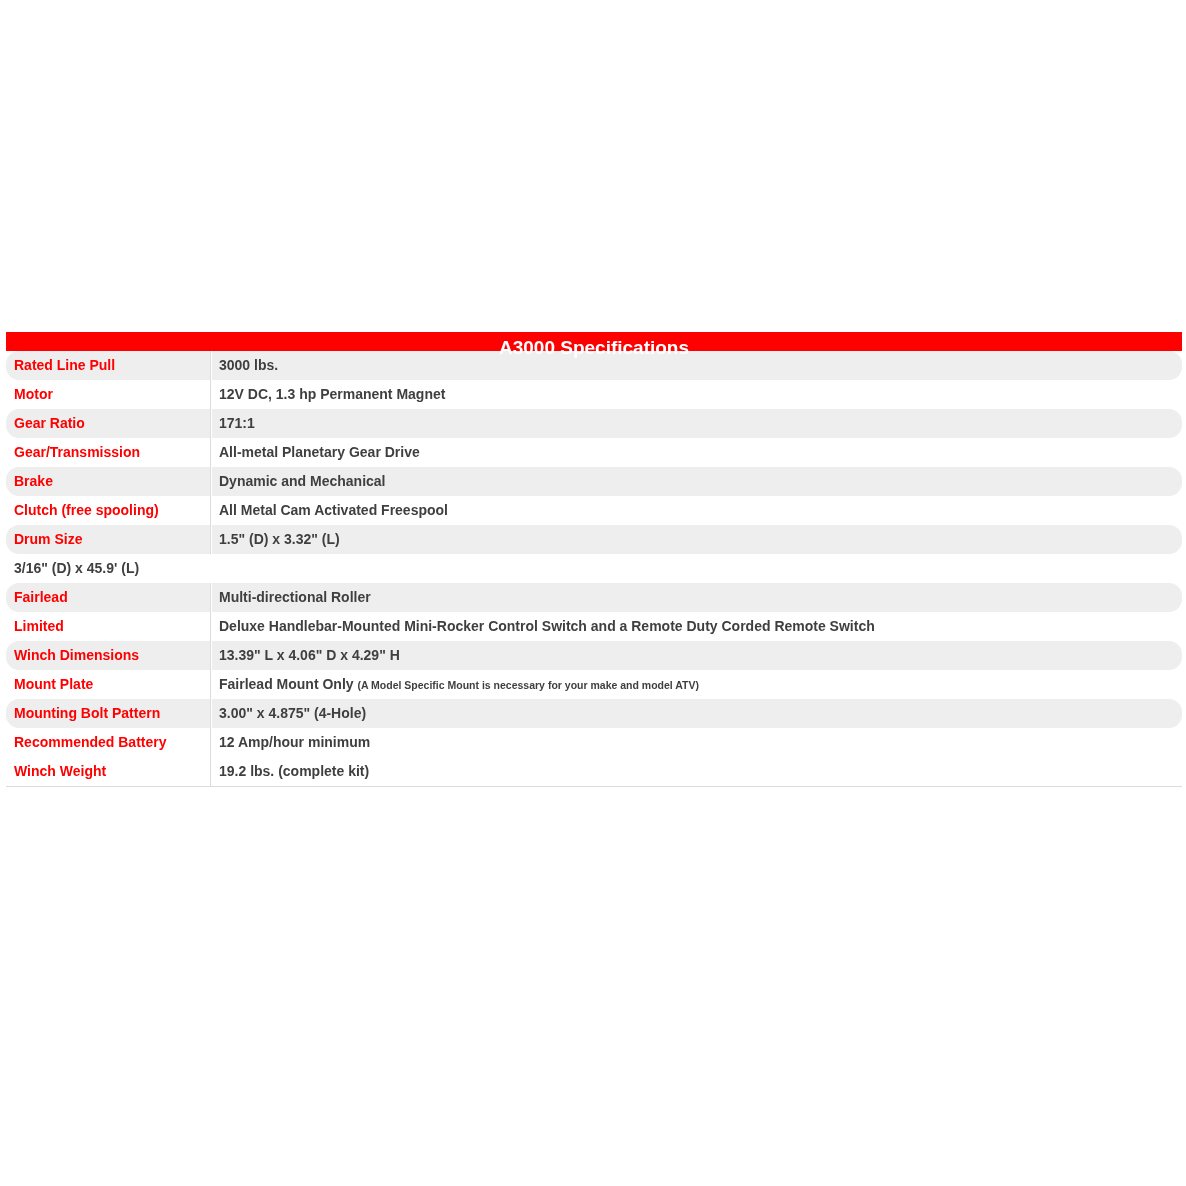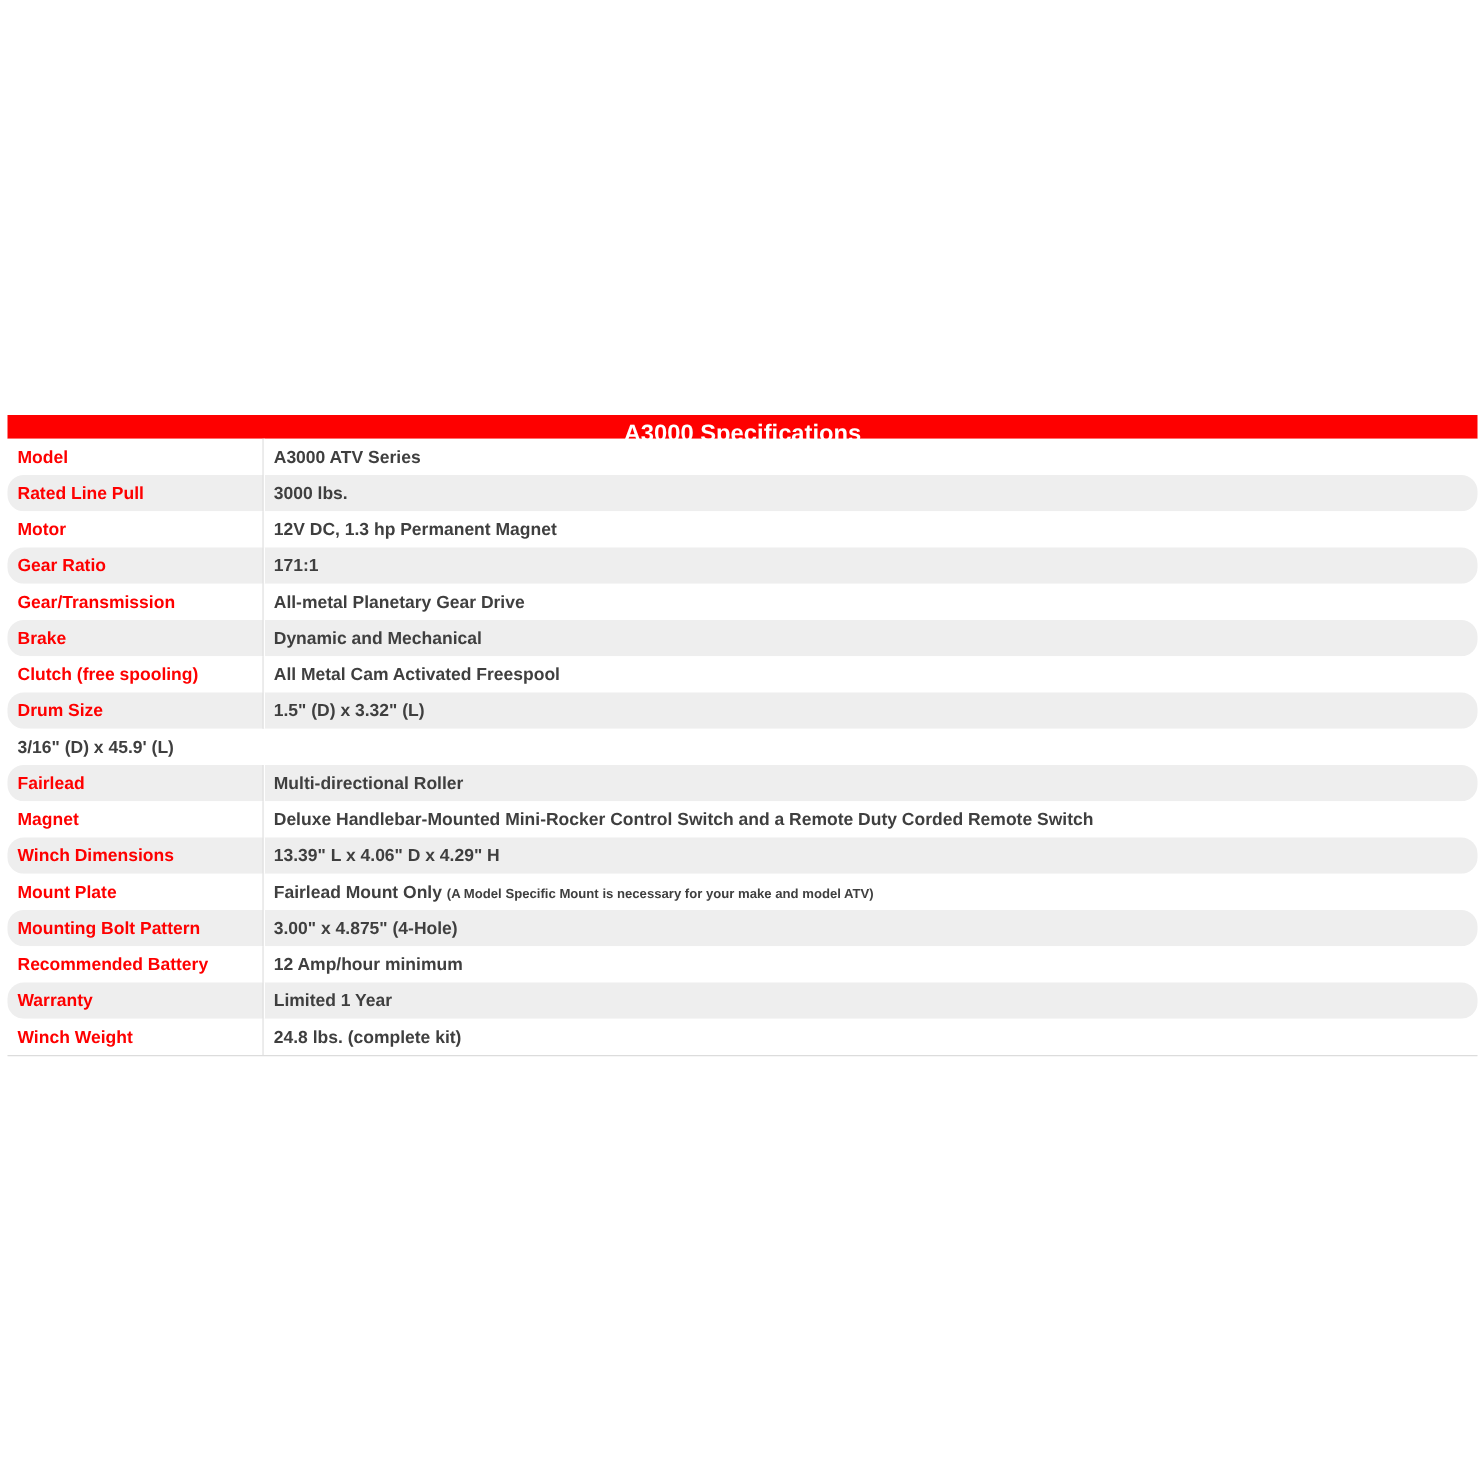--- a/index.html
+++ b/index.html
@@ -66,24 +66,20 @@
     font-size:10.5px;
     font-weight:bold;
   }
 </style>
 </head>
 <body>
 
 <div class="spec-table">
   <div class="spec-header">A3000 Specifications</div>
   <div>
-      <div class="spec-row">
-        <div class="spec-label">Model</div>
-        <div class="spec-value"><span>A3000 ATV Series</span></div>
-      </div>
       <div class="spec-row alt">
         <div class="spec-label">Rated Line Pull</div>
         <div class="spec-value"><span>3000 lbs.</span></div>
       </div>
       <div class="spec-row">
         <div class="spec-label">Motor</div>
         <div class="spec-value"><span>12V DC, 1.3 hp Permanent Magnet</span></div>
       </div>
       <div class="spec-row alt">
         <div class="spec-label">Gear Ratio</div>
@@ -106,41 +102,37 @@
         <div class="spec-value"><span>1.5" (D) x 3.32" (L)</span></div>
       </div>
       <div class="spec-row">
         <div class="spec-value"><span>3/16" (D) x 45.9' (L)</span></div>
       </div>
       <div class="spec-row alt">
         <div class="spec-label">Fairlead</div>
         <div class="spec-value"><span>Multi-directional Roller</span></div>
       </div>
       <div class="spec-row">
-        <div class="spec-label">Magnet</div>
+        <div class="spec-label">Limited</div>
         <div class="spec-value"><span>Deluxe Handlebar-Mounted Mini-Rocker Control Switch and a Remote Duty Corded Remote Switch</span></div>
       </div>
       <div class="spec-row alt">
         <div class="spec-label">Winch Dimensions</div>
         <div class="spec-value"><span>13.39" L x 4.06" D x 4.29" H</span></div>
       </div>
       <div class="spec-row">
         <div class="spec-label">Mount Plate</div>
         <div class="spec-value"><span>Fairlead Mount Only</span> <span class="spec-note">(A Model Specific Mount is necessary for your make and model ATV)</span></div>
       </div>
       <div class="spec-row alt">
         <div class="spec-label">Mounting Bolt Pattern</div>
         <div class="spec-value"><span>3.00" x 4.875" (4-Hole)</span></div>
       </div>
       <div class="spec-row">
         <div class="spec-label">Recommended Battery</div>
         <div class="spec-value"><span>12 Amp/hour minimum</span></div>
       </div>
-      <div class="spec-row alt">
-        <div class="spec-label">Warranty</div>
-        <div class="spec-value"><span>Limited 1 Year</span></div>
-      </div>
       <div class="spec-row">
         <div class="spec-label">Winch Weight</div>
-        <div class="spec-value"><span>24.8 lbs. (complete kit)</span></div>
+        <div class="spec-value"><span>19.2 lbs. (complete kit)</span></div>
       </div>
     </div>
 </div>
 
 </body></html>

